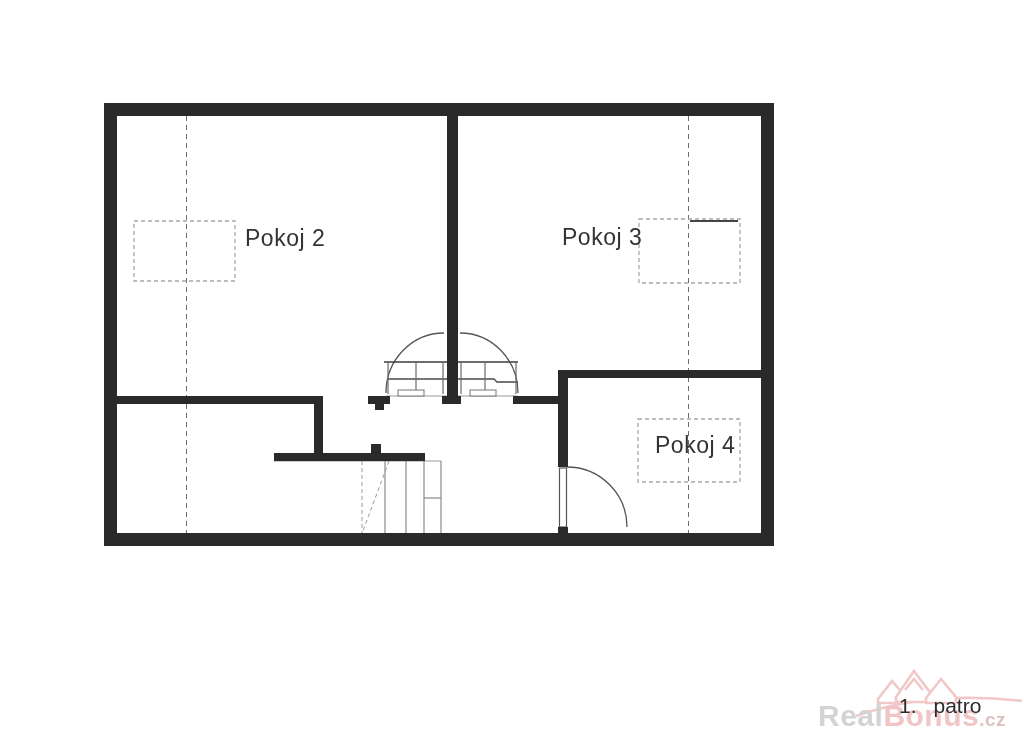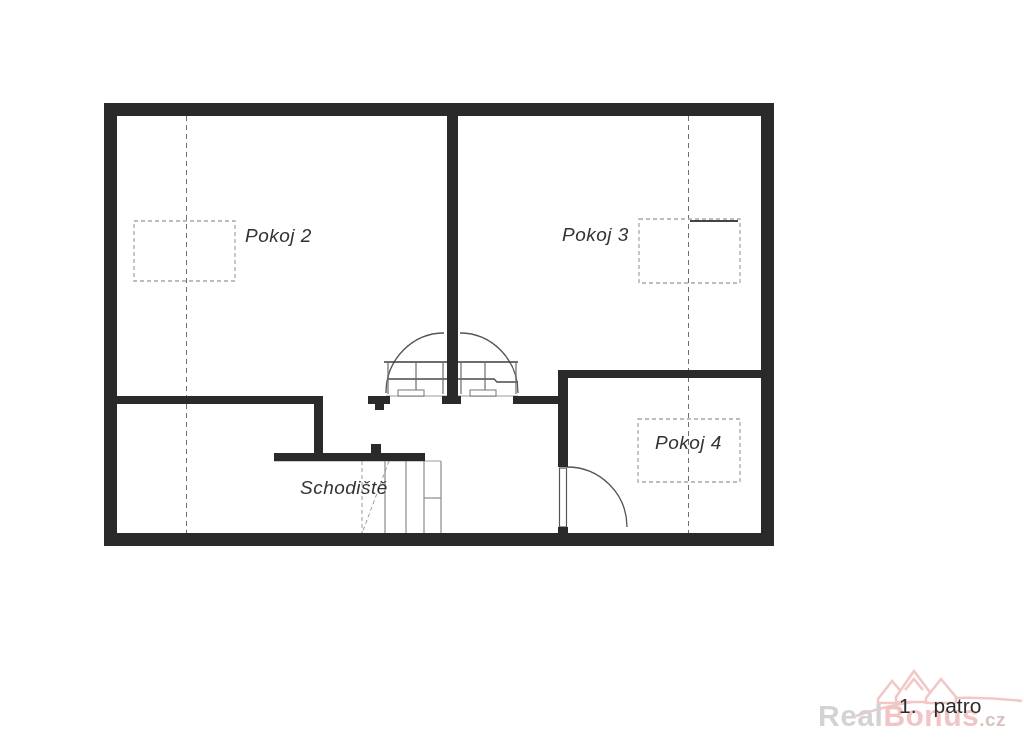--- a/index.html
+++ b/index.html
@@ -14,22 +14,22 @@
   .rail-mid{fill:none;stroke:#4a4a4a;stroke-width:1.3;}
   .rail-post{stroke:#6b6b6b;stroke-width:1.2;}
   .threshold{stroke:#9a9a9a;stroke-width:1;}
   .foot{fill:#ffffff;stroke:#777;stroke-width:1;}
   .skylight{fill:none;stroke:var(--c-dashed,#a8a8a8);stroke-width:1.3;stroke-dasharray:4 3;}
   .section{stroke:#6e6e6e;stroke-width:1;stroke-dasharray:5 4;}
   .tread{stroke:#8a8a8a;stroke-width:1.2;}
   .tread-dash{stroke:#9a9a9a;stroke-width:1;stroke-dasharray:4 3;}
   .leaf{fill:#ffffff;stroke:#555;stroke-width:1.2;}
   .room-label{
-    position:absolute;font-size:19px;color:var(--c-text,#333333);
-    white-space:nowrap;letter-spacing:0.5px;font-style:italic;
+    position:absolute;font-size:23px;color:var(--c-text,#333333);
+    white-space:nowrap;letter-spacing:0.5px;
   }
   .wm-logo-stroke{fill:none;stroke:var(--c-wm_pink,#eec3c3);stroke-width:2.6;}
   .wm-logo-fill{fill:#ffffff;stroke:var(--c-wm_pink,#eec3c3);stroke-width:2.6;}
   #watermark-text{
     position:absolute;left:818px;top:699px;font-size:30px;font-weight:bold;
     white-space:nowrap;letter-spacing:0.5px;text-align:center;
   }
   #watermark-text .wm-gray{color:var(--c-wm_gray,#d3d3d3);}
   #watermark-text .wm-pink{color:var(--c-wm_pink,#f1c5c5);}
   #watermark-text .wm-suffix{color:var(--c-wm_suffix,#dcc0c0);font-size:19px;}
@@ -106,21 +106,20 @@
       <rect class="wall" x="513" y="396" width="54" height="8"></rect>
       <rect class="wall" x="558" y="370" width="204" height="8"></rect>
       <rect class="wall" x="558" y="378" width="10" height="89"></rect>
       <rect class="wall" x="558" y="527" width="10" height="8"></rect>
     </g>
   </svg>
 
   <div class="room-label" style="left:245px;top:225px;">Pokoj 2</div>
   <div class="room-label" style="left:562px;top:224px;">Pokoj 3</div>
   <div class="room-label" style="left:627px;top:432px;margin-left:28px;">Pokoj 4</div>
-  <div class="room-label" style="left:300px;top:477px;">Schodiště</div>
 
   <svg width="1024" height="740" viewBox="0 0 1024 740" style="pointer-events:none;">
     <g opacity="0.95">
       <path class="wm-logo-stroke" d="M 856 716 Q 930 690 1022 701"></path>
       <path class="wm-logo-fill" d="M 878 699 L 892 681 L 906 697 L 906 703 L 878 703 Z"></path>
       <path class="wm-logo-fill" d="M 896 697 L 914 671 L 932 695 L 932 702 L 896 702 Z"></path>
       <path class="wm-logo-fill" d="M 926 698 L 941 679 L 956 697 L 956 703 L 926 703 Z"></path>
       <path class="wm-logo-stroke" d="M 905 690 L 914 679 L 923 690"></path>
     </g>
   </svg>

